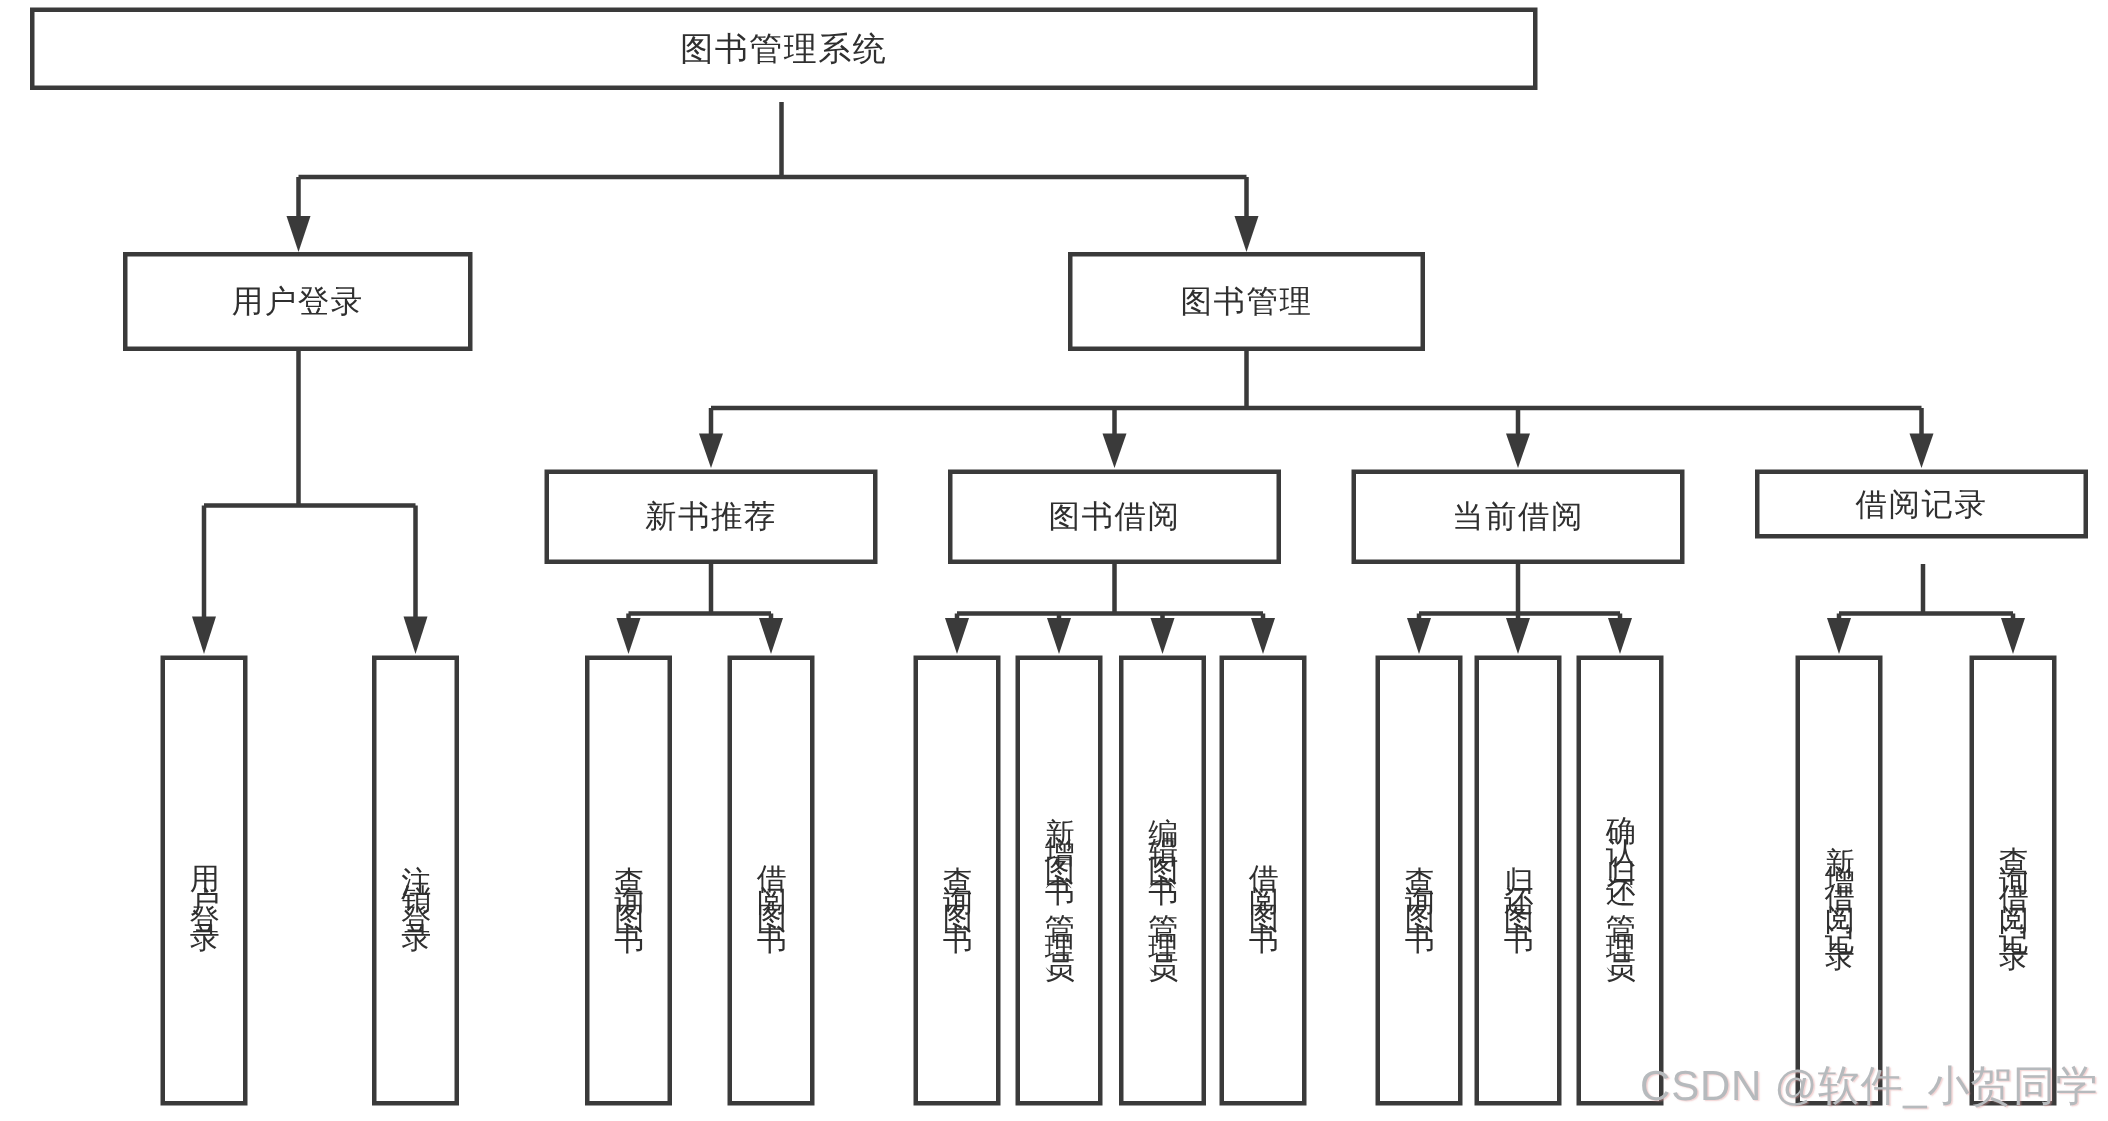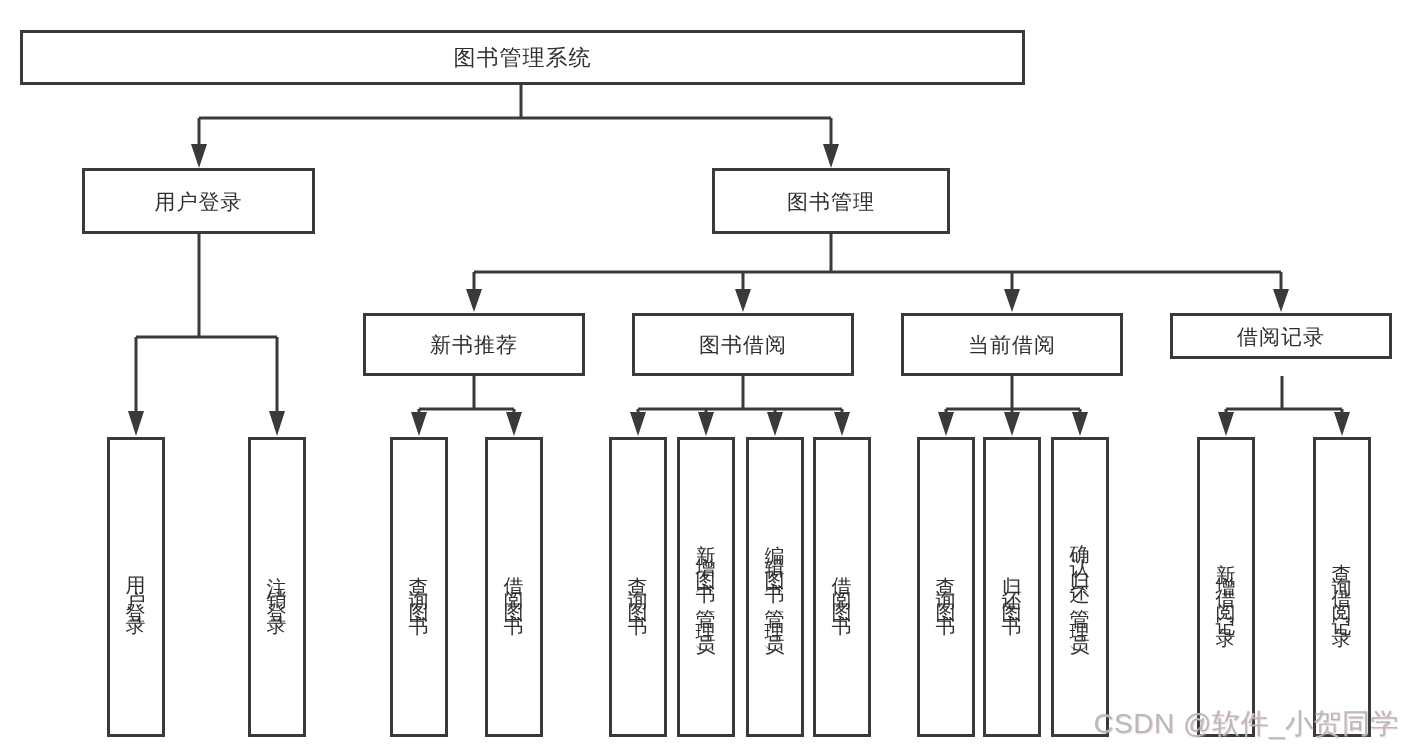--- a/index.html
+++ b/index.html
@@ -130,21 +130,21 @@
       <polygon points="1072,412 1088,412 1080,436"></polygon>
     </g>
 
     <g>
       <path d="M1282,376 V409 M1226,409 H1342 M1226,409 V414 M1342,409 V414"></path>
       <polygon points="1218,412 1234,412 1226,436"></polygon>
       <polygon points="1334,412 1350,412 1342,436"></polygon>
     </g>
   </svg>
 
-  <div class="hbox root" style="left:20px; top:30px; width:1005px; height:55px;">图书管理系统</div>
+  <div class="hbox root" style="left:20px; top:5px; width:1005px; height:55px;">图书管理系统</div>
 
   <div class="hbox" style="left:82px; top:168px; width:233px; height:66px;">用户登录</div>
   <div class="hbox" style="left:363px; top:313px; width:222px; height:63px;">新书推荐</div>
 
   <div class="hbox" style="left:712px; top:168px; width:238px; height:66px;">图书管理</div>
   <div class="hbox" style="left:632px; top:313px; width:222px; height:63px;">图书借阅</div>
   <div class="hbox" style="left:901px; top:313px; width:222px; height:63px;text-align:center;">当前借阅</div>
   <div class="hbox" style="left:1170px; top:313px; width:222px; height:46px;">借阅记录</div>
 
   <div class="leaf" style="left:107px;">

